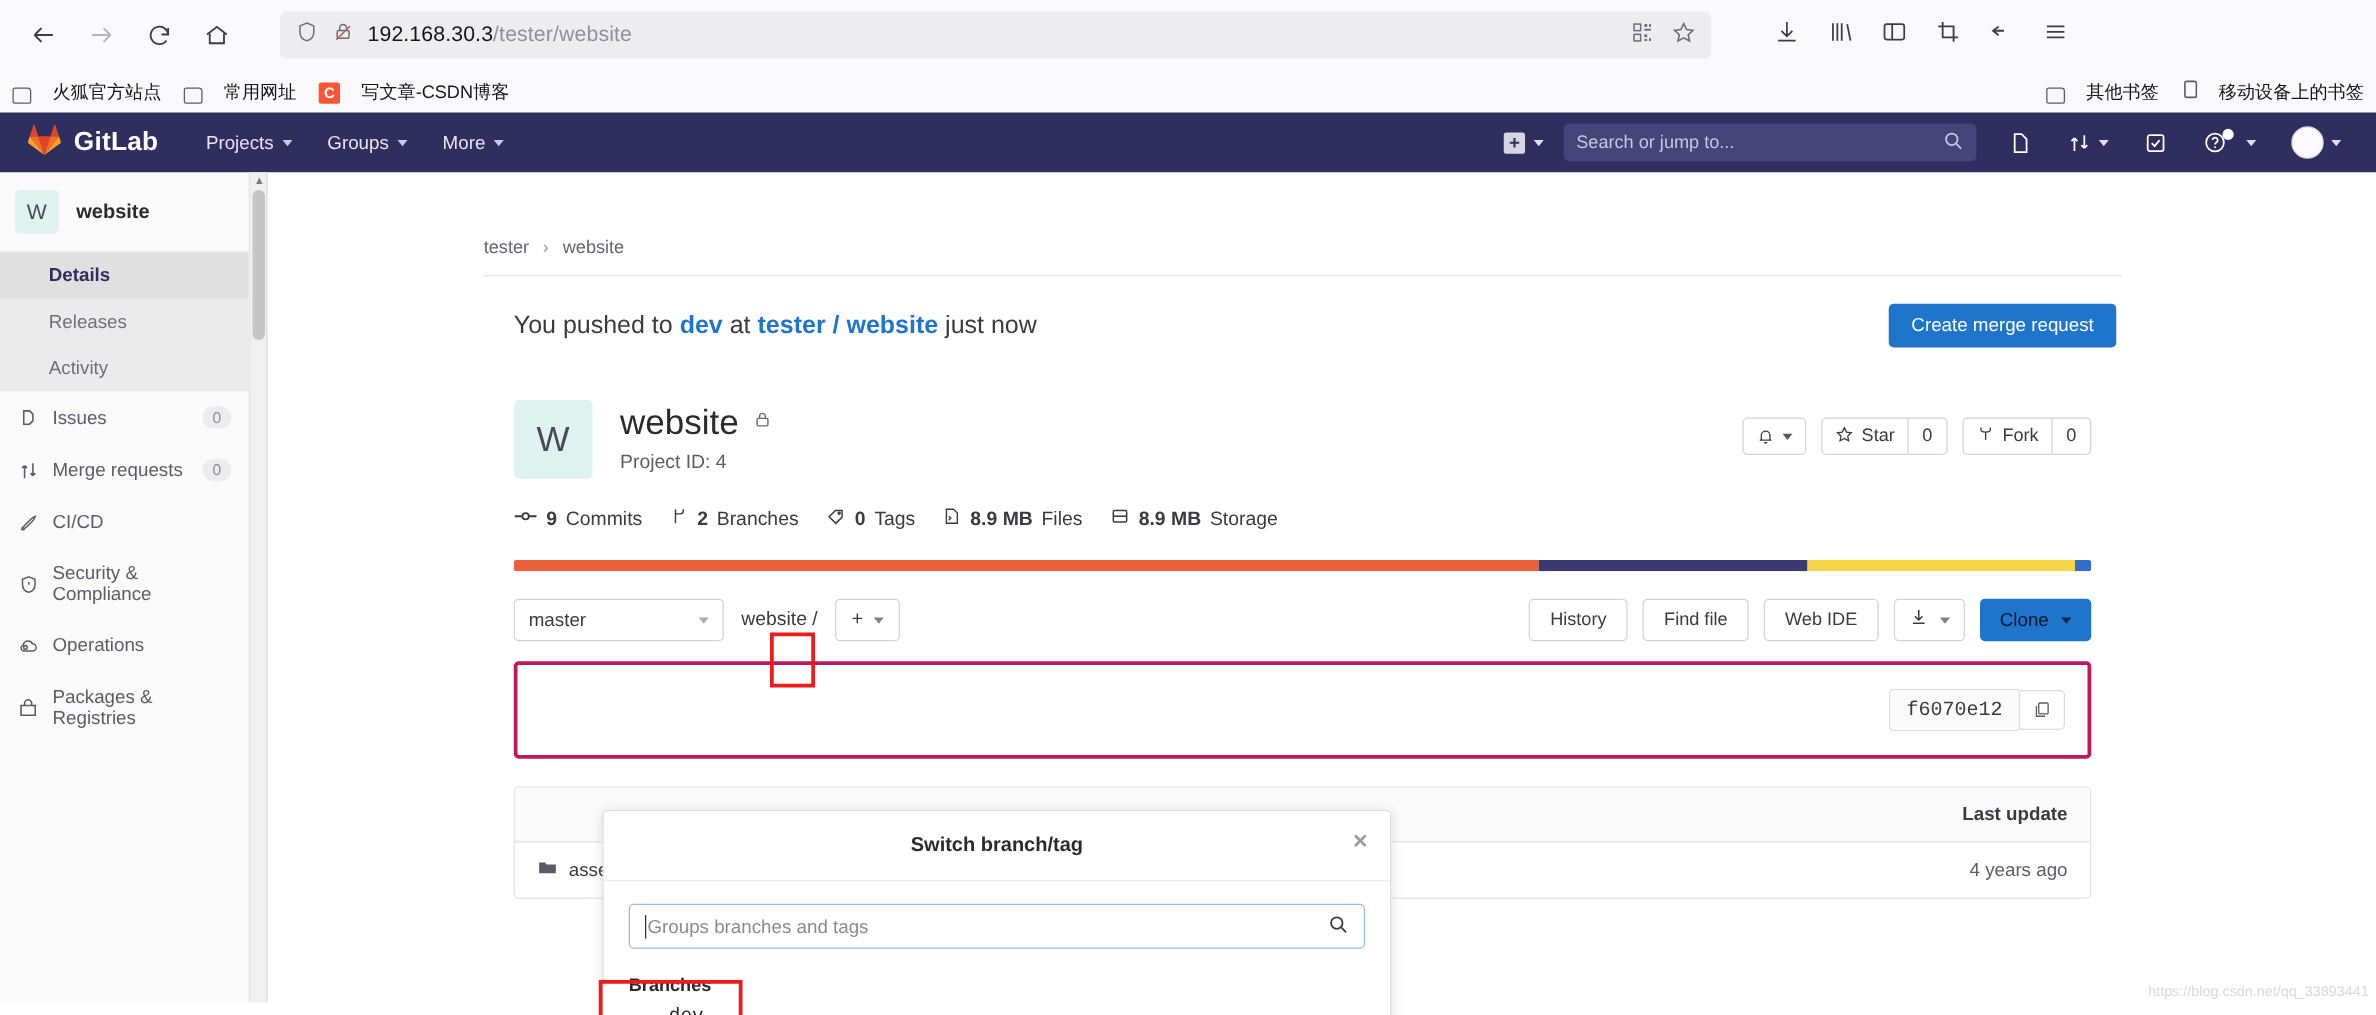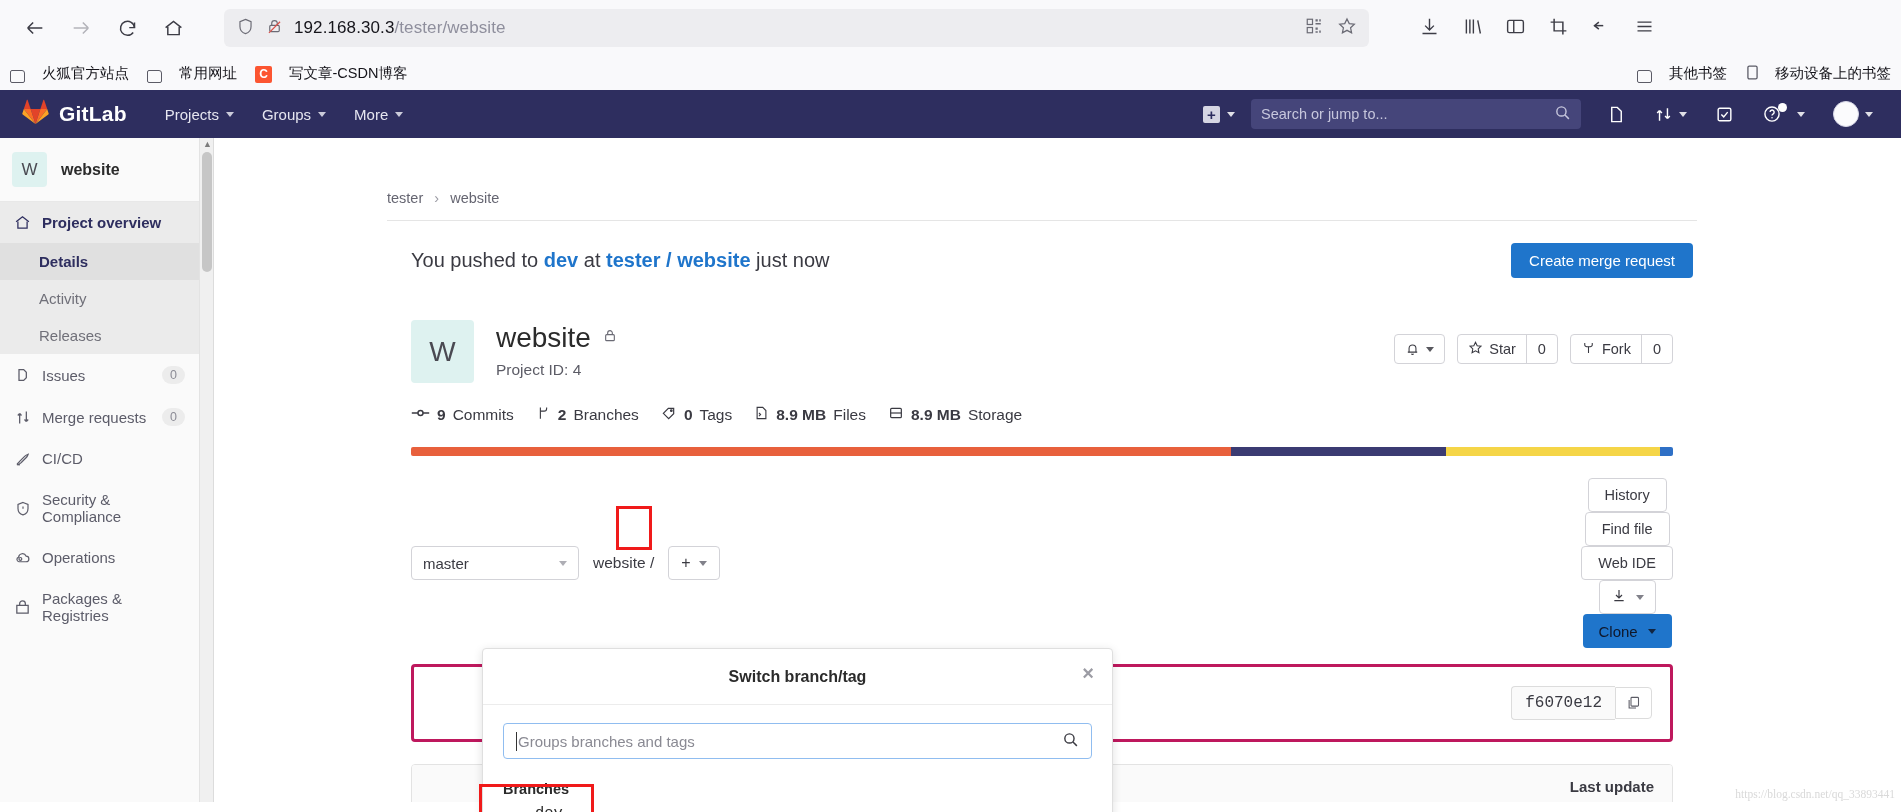--- a/index.html
+++ b/index.html
@@ -185,21 +185,21 @@
     display: flex; align-items: center; padding: 0 11px; font-size: 15px;
     color: #3a3a42; background: #fff;
   }
   .branch-select .caret2 { margin-left: auto; color: #a0a0a8; }
   .path-label { font-size: 15.5px; color: #3a3a42; }
   .plus-btn {
     height: 34px; border: 1px solid #d3d3d8; border-radius: 4px;
     display: flex; align-items: center; gap: 8px; padding: 0 12px;
     font-size: 16px; color: #3a3a42; background: #fff;
   }
-  .toolbar-right-grp { margin-left: auto; display: flex; align-items: center; gap: 0; flex-direction: column; }
+  .toolbar-right-grp { margin-left: auto; display: flex; align-items: center; gap: 0; }
   .btn-plain {
     height: 34px; border: 1px solid #d3d3d8; background: #fff;
     font-size: 14.5px; color: #3a3a42; padding: 0 16px; border-radius: 4px;
     font-family: inherit; margin-left: 12px; display: flex;
     align-items: center; justify-content: center; cursor: pointer;
   }
   .btn-dl { padding: 0 11px; gap: 9px; }
   .btn-clone {
     height: 34px; background: #1f75cb; color: #0f172a; border: none;
     border-radius: 4px; font-size: 15px; padding: 0 16px; margin-left: 12px;
@@ -267,21 +267,21 @@
     font-family: "Liberation Mono", monospace; font-size: 15.5px; color: #2b2b2b;
     padding-left: 6px;
   }
   .dd-item .check { width: 16px; display: inline-block; font-family: "Liberation Sans", sans-serif; }
 
   
   .red-box { position: absolute; border: 3px solid #f01a1a; z-index: 30; pointer-events: none; }
 
   .watermark {
     position: absolute; right: 6px; bottom: 2px; font-size: 11.5px;
-    color: #d9d9d9; z-index: 40; font-family: Liberation Serif, serif;
+    color: #d9d9d9; z-index: 40; font-family: Liberation Sans, sans-serif;
   }
 </style>
 </head>
 <body>
 
 <div class="browser-chrome">
   <div class="nav-bar">
     <div class="nav-btn">
       <svg width="22" height="22" viewBox="0 0 24 24" fill="none" stroke="currentColor" stroke-width="1.7">
         <path d="M20 12H4M4 12l6-6M4 12l6 6"></path>
@@ -489,32 +489,23 @@
 
 <div class="app-body">
 
   <div class="sidebar">
     <div class="proj-head">
       <div class="proj-avatar">W</div>
       <div class="proj-name">website</div>
     </div>
 
     <div class="nav-group">
-      <div class="side-item active-parent">
-        <span class="ico">
-          <svg width="17" height="17" viewBox="0 0 24 24" fill="none" stroke="currentColor" stroke-width="1.8">
-            <path d="M3 11l9-7 9 7"></path>
-              <path d="M5.5 10.5V20h13v-9.5"></path>
-            </svg>
-        </span>
-        <span>Project overview</span>
-      </div>
       <div class="side-sub current">Details</div>
+      <div class="side-sub">Releases</div>
       <div class="side-sub">Activity</div>
-      <div class="side-sub">Releases</div>
     </div>
 
 
     <div class="side-item">
       <span class="ico">
         <svg width="16" height="16" viewBox="0 0 24 24" fill="none" stroke="currentColor" stroke-width="1.9">
           <path d="M6 4h7l4 4v8l-4 4H6z"></path>
           </svg>
       </span>
       <span>Issues</span>

